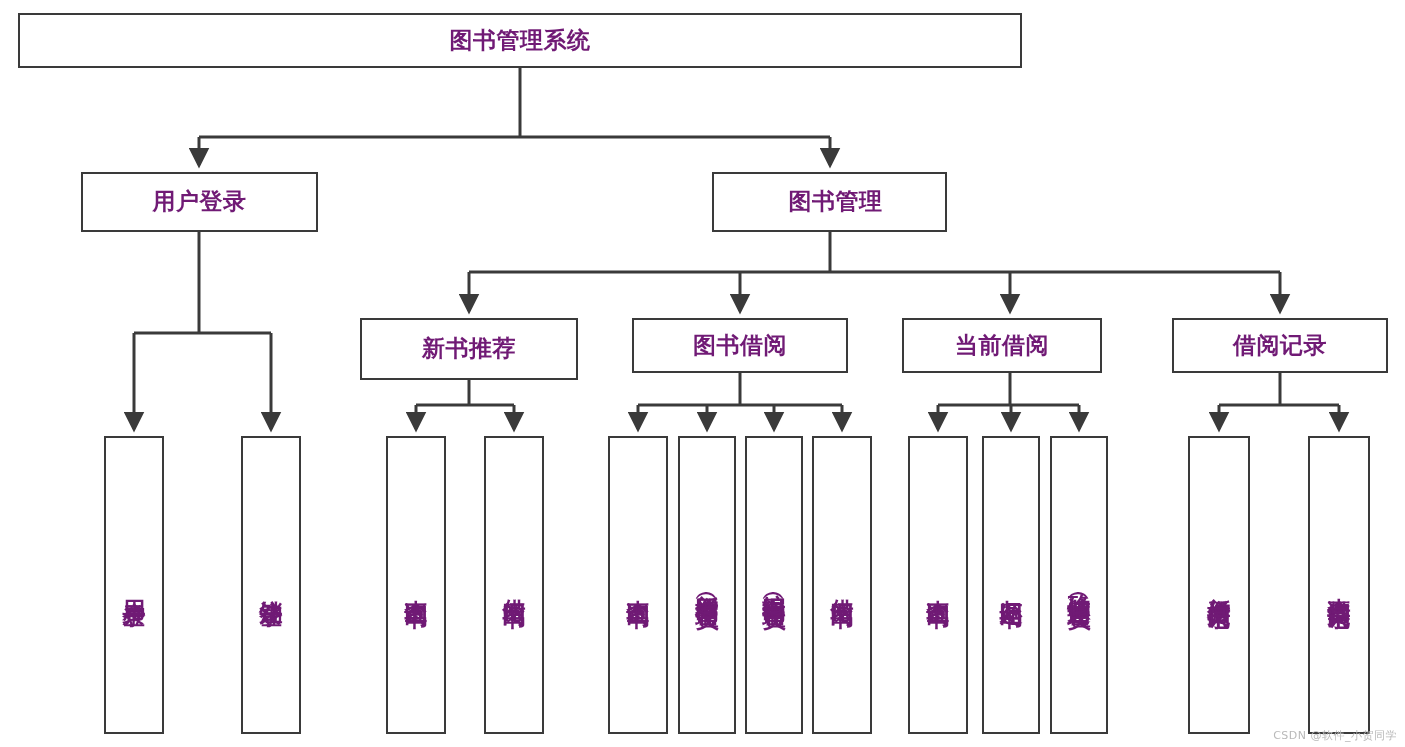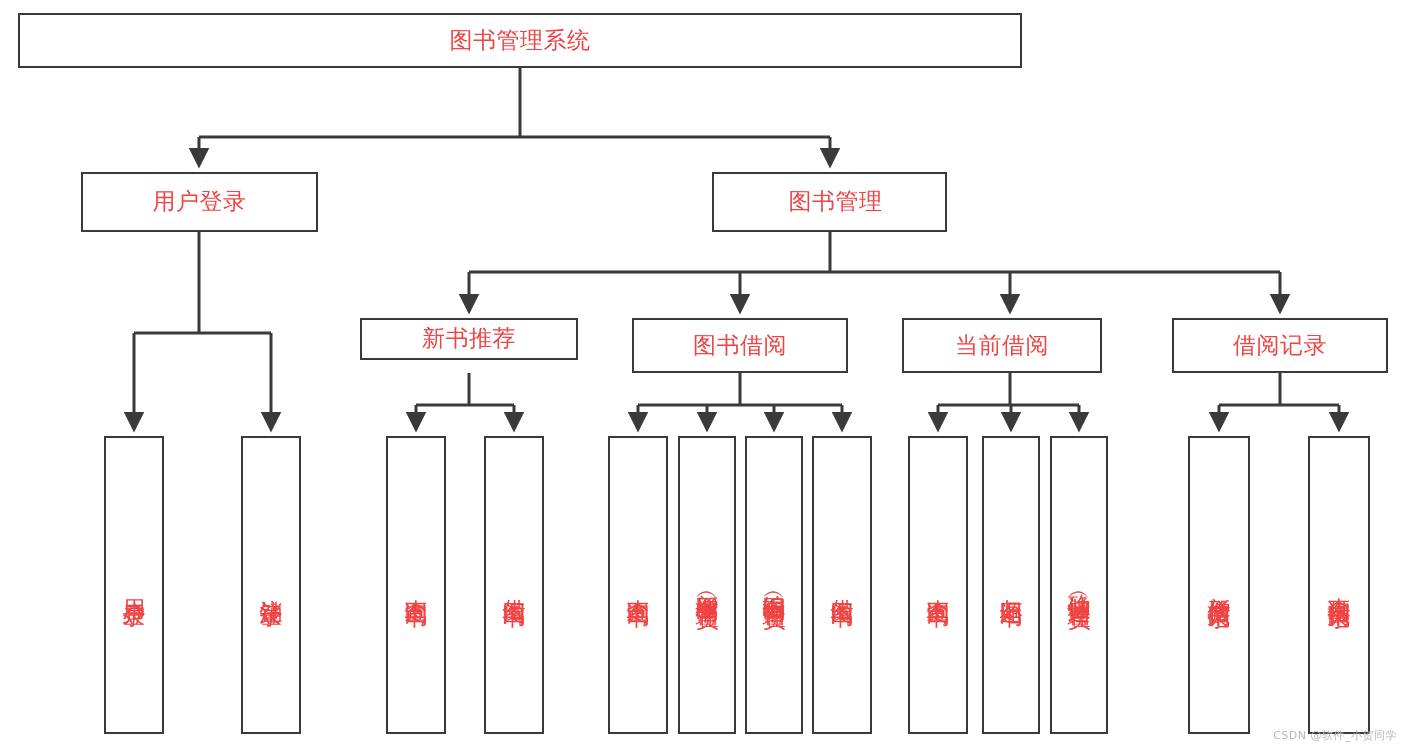--- a/index.html
+++ b/index.html
@@ -23,25 +23,26 @@
     left: 0;
     top: 0;
     width: 1405px;
     height: 747px;
   }
   .node {
     position: absolute;
     box-sizing: border-box;
     border: 2.5px solid #3a3a3a;
     background: #ffffff;
-    color: #ef4444;
+    color: #701a75;
     display: flex;
     align-items: center;
     justify-content: center;
     z-index: 2;
+    font-weight: bold;
   }
   .node.horiz {
     font-size: 23px;
     line-height: 1.2;
     letter-spacing: 0.5px;
   }
   .node.vert {
     writing-mode: vertical-rl;
     text-orientation: upright;
     font-size: 23px;
@@ -114,21 +115,21 @@
       <path d="M 1219 405 L 1219 429" marker-end="url(#arrow)"></path>
       <path d="M 1339 405 L 1339 429" marker-end="url(#arrow)"></path>
     </g>
   </svg>
 
   <div class="node horiz" style="left:18px; top:13px; width:1004px; height:55px;">图书管理系统</div>
 
   <div class="node horiz" style="left:81px; top:172px; width:237px; height:60px;">用户登录</div>
   <div class="node horiz" style="left:712px; top:172px; width:235px; height:60px;padding-left:12px;">图书管理</div>
 
-  <div class="node horiz" style="left:360px; top:318px; width:218px; height:42px;">新书推荐</div>
+  <div class="node horiz" style="left:360px; top:318px; width:218px; height:62px;">新书推荐</div>
   <div class="node horiz" style="left:632px; top:318px; width:216px; height:55px;">图书借阅</div>
   <div class="node horiz" style="left:902px; top:318px; width:200px; height:55px;">当前借阅</div>
   <div class="node horiz" style="left:1172px; top:318px; width:216px; height:55px;">借阅记录</div>
 
   <div class="node vert" style="left:104px; top:436px; width:60px; height:298px;">用户登录</div>
   <div class="node vert" style="left:241px; top:436px; width:60px; height:298px;">注销登录</div>
 
   <div class="node vert" style="left:386px; top:436px; width:60px; height:298px;">查询图书</div>
   <div class="node vert" style="left:484px; top:436px; width:60px; height:298px;">借阅图书</div>
 

